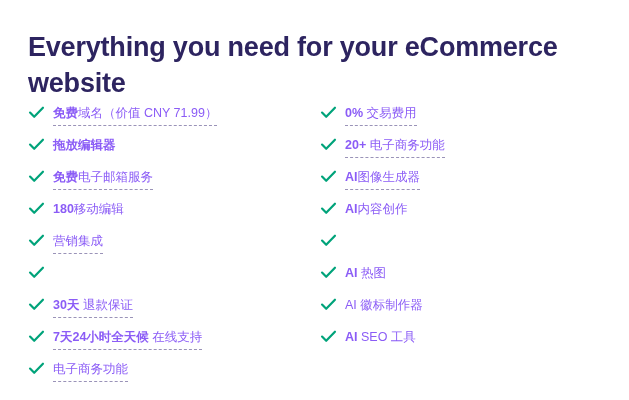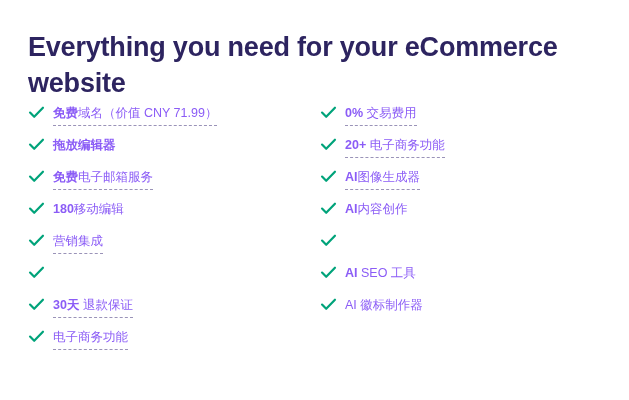--- a/index.html
+++ b/index.html
@@ -155,20 +155,28 @@
               </svg>
             </span>
             <span class="feature-text dashed"><span class="b">30天</span><span class="r"> 退款保证</span></span>
           </li>
           <li class="feature-item">
             <span class="check-icon">
               <svg viewBox="0 0 20 20" xmlns="http://www.w3.org/2000/svg" aria-hidden="true">
                 <path d="M2.4 10.1 L7.3 15.0 L17.6 4.4" fill="none" stroke="#00a37a" stroke-width="2.6" stroke-linecap="round" stroke-linejoin="round"></path>
               </svg>
             </span>
+            <span class="feature-text dashed"><span class="b">7天24小时全天候</span><span class="r"> 在线支持</span></span>
+          </li>
+          <li class="feature-item">
+            <span class="check-icon">
+              <svg viewBox="0 0 20 20" xmlns="http://www.w3.org/2000/svg" aria-hidden="true">
+                <path d="M2.4 10.1 L7.3 15.0 L17.6 4.4" fill="none" stroke="#00a37a" stroke-width="2.6" stroke-linecap="round" stroke-linejoin="round"></path>
+              </svg>
+            </span>
             <span class="feature-text dashed"><span class="r">电子商务功能</span></span>
           </li>
         </ul>
     </div>
 
     <div class="col col-right">
       <ul class="feature-list" id="list-right">
           <li class="feature-item">
             <span class="check-icon">
               <svg viewBox="0 0 20 20" xmlns="http://www.w3.org/2000/svg" aria-hidden="true">
@@ -207,27 +215,35 @@
                 <path d="M2.4 10.1 L7.3 15.0 L17.6 4.4" fill="none" stroke="#00a37a" stroke-width="2.6" stroke-linecap="round" stroke-linejoin="round"></path>
               </svg>
             </span>
           </li>
           <li class="feature-item">
             <span class="check-icon">
               <svg viewBox="0 0 20 20" xmlns="http://www.w3.org/2000/svg" aria-hidden="true">
                 <path d="M2.4 10.1 L7.3 15.0 L17.6 4.4" fill="none" stroke="#00a37a" stroke-width="2.6" stroke-linecap="round" stroke-linejoin="round"></path>
               </svg>
             </span>
+            <span class="feature-text"><span class="b">AI</span><span class="r"> 热图</span></span>
+          </li>
+          <li class="feature-item">
+            <span class="check-icon">
+              <svg viewBox="0 0 20 20" xmlns="http://www.w3.org/2000/svg" aria-hidden="true">
+                <path d="M2.4 10.1 L7.3 15.0 L17.6 4.4" fill="none" stroke="#00a37a" stroke-width="2.6" stroke-linecap="round" stroke-linejoin="round"></path>
+              </svg>
+            </span>
+            <span class="feature-text"><span class="r">AI 徽标制作器</span></span>
+          </li>
+          <li class="feature-item">
+            <span class="check-icon">
+              <svg viewBox="0 0 20 20" xmlns="http://www.w3.org/2000/svg" aria-hidden="true">
+                <path d="M2.4 10.1 L7.3 15.0 L17.6 4.4" fill="none" stroke="#00a37a" stroke-width="2.6" stroke-linecap="round" stroke-linejoin="round"></path>
+              </svg>
+            </span>
             <span class="feature-text"><span class="b">AI</span><span class="r"> SEO 工具</span></span>
-          </li>
-          <li class="feature-item">
-            <span class="check-icon">
-              <svg viewBox="0 0 20 20" xmlns="http://www.w3.org/2000/svg" aria-hidden="true">
-                <path d="M2.4 10.1 L7.3 15.0 L17.6 4.4" fill="none" stroke="#00a37a" stroke-width="2.6" stroke-linecap="round" stroke-linejoin="round"></path>
-              </svg>
-            </span>
-            <span class="feature-text"><span class="r">AI 徽标制作器</span></span>
           </li>
         </ul>
     </div>
 
   </div>
 </div>
 
 </body></html>

